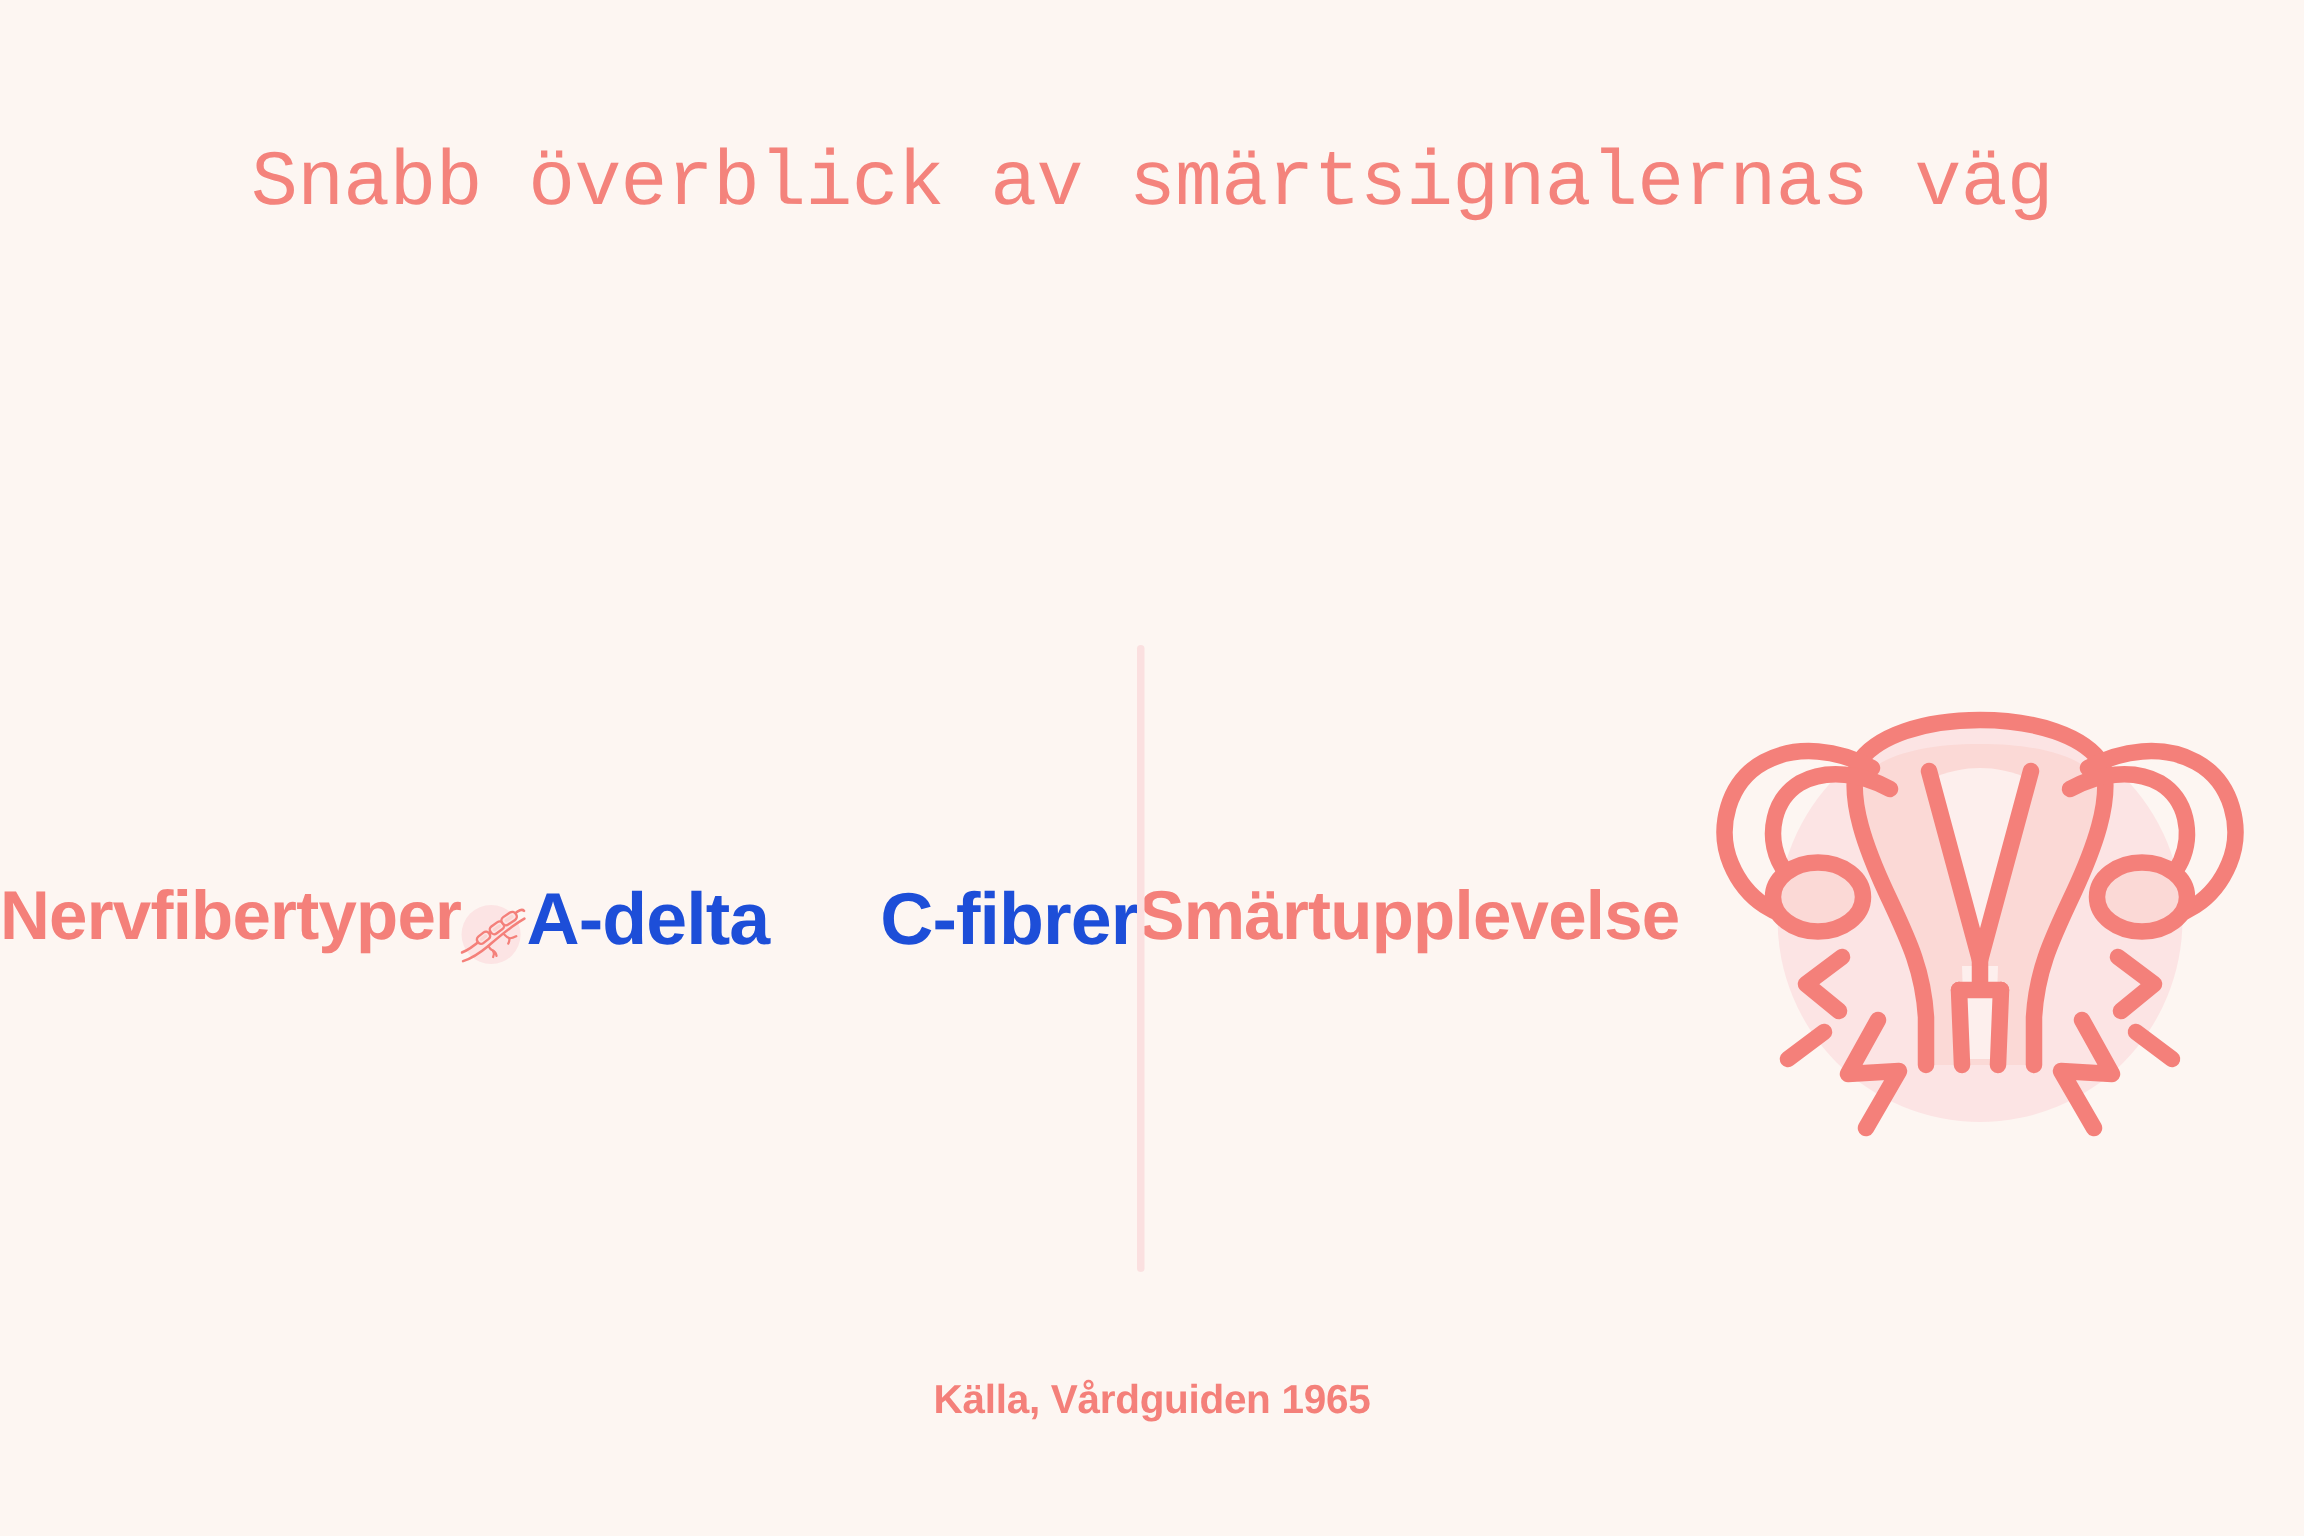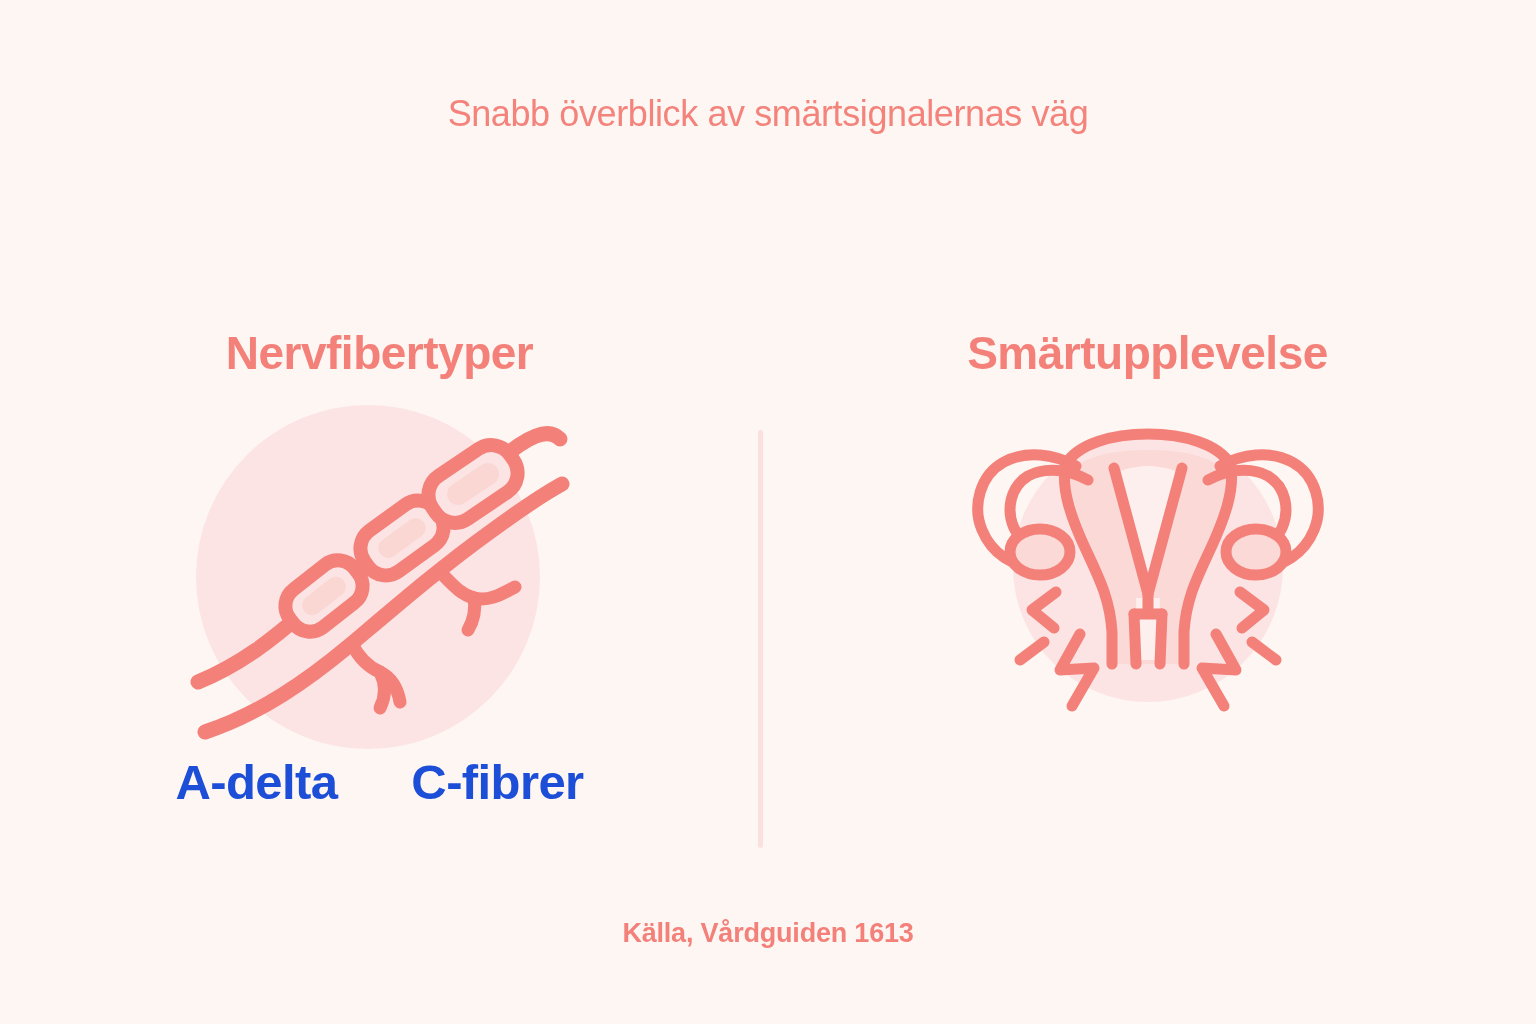--- a/index.html
+++ b/index.html
@@ -32,43 +32,44 @@
   }
   .title {
     font-size: 78px;
     font-weight: 700;
     color: #F4807A;
     letter-spacing: -1.5px;
     line-height: 1.05;
     margin: 0;
   }
   .subtitle {
-    font-size: 36px;
+    font-size: 52px;
     font-weight: 400;
     color: #F4837C;
     letter-spacing: -0.4px;
     line-height: 1.1;
     margin: 20px 0 0 0;
+    font-family: Liberation Mono, monospace;
   }
 
   
   .columns {
     position: absolute;
     top: 330px;
     left: 0;
     width: 1536px;
     height: 560px;
     display: flex;
     flex-direction: row;
   }
   .col {
     position: relative;
     width: 759px;
     display: flex;
-    flex-direction: column;
+    flex-direction: row;
     align-items: center;
   }
   .col.right { width: 777px; }
 
   .col-title {
     font-size: 46px;
     font-weight: 700;
     color: #F4807A;
     letter-spacing: -0.5px;
     margin: 0;
@@ -274,16 +275,16 @@
           </g>
         </svg>
       </div>
 
     </div>
   </div>
 
   <div class="divider"></div>
 
   <div class="footer">
-    <p class="source">Källa, Vårdguiden 1613</p>
+    <p class="source">Källa, Vårdguiden 1965</p>
   </div>
 
 </div>
 
 </body></html>

